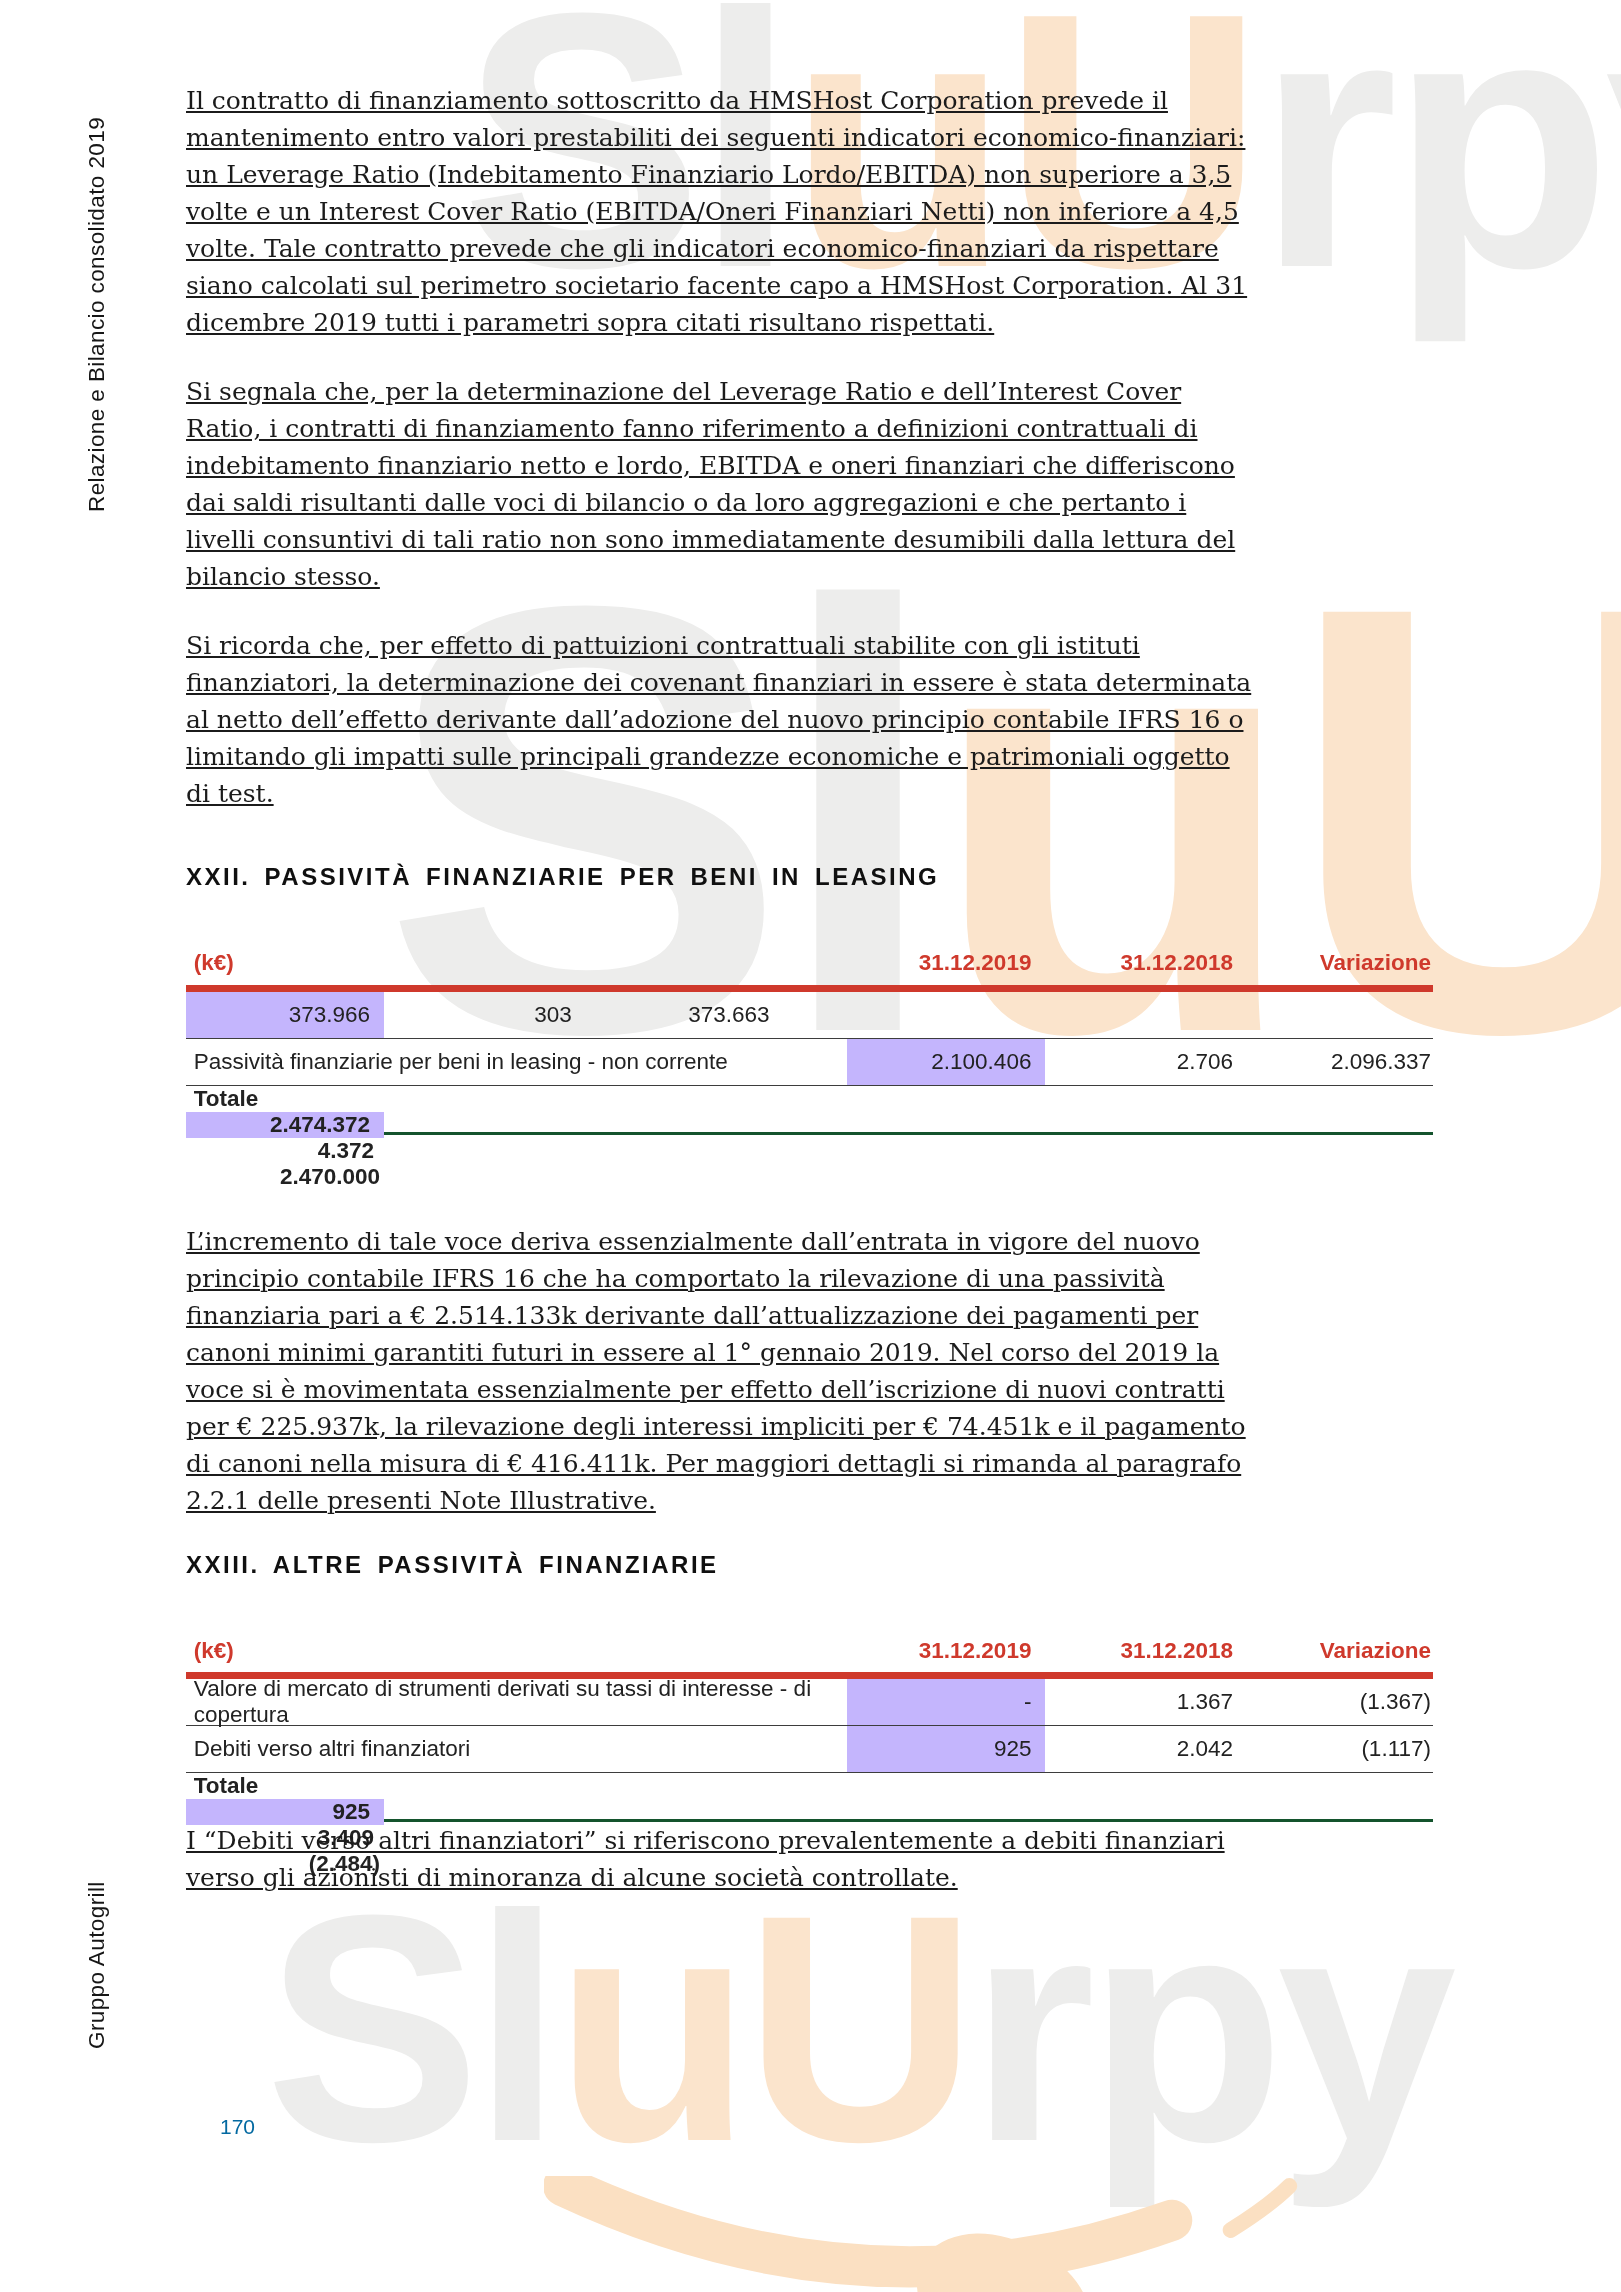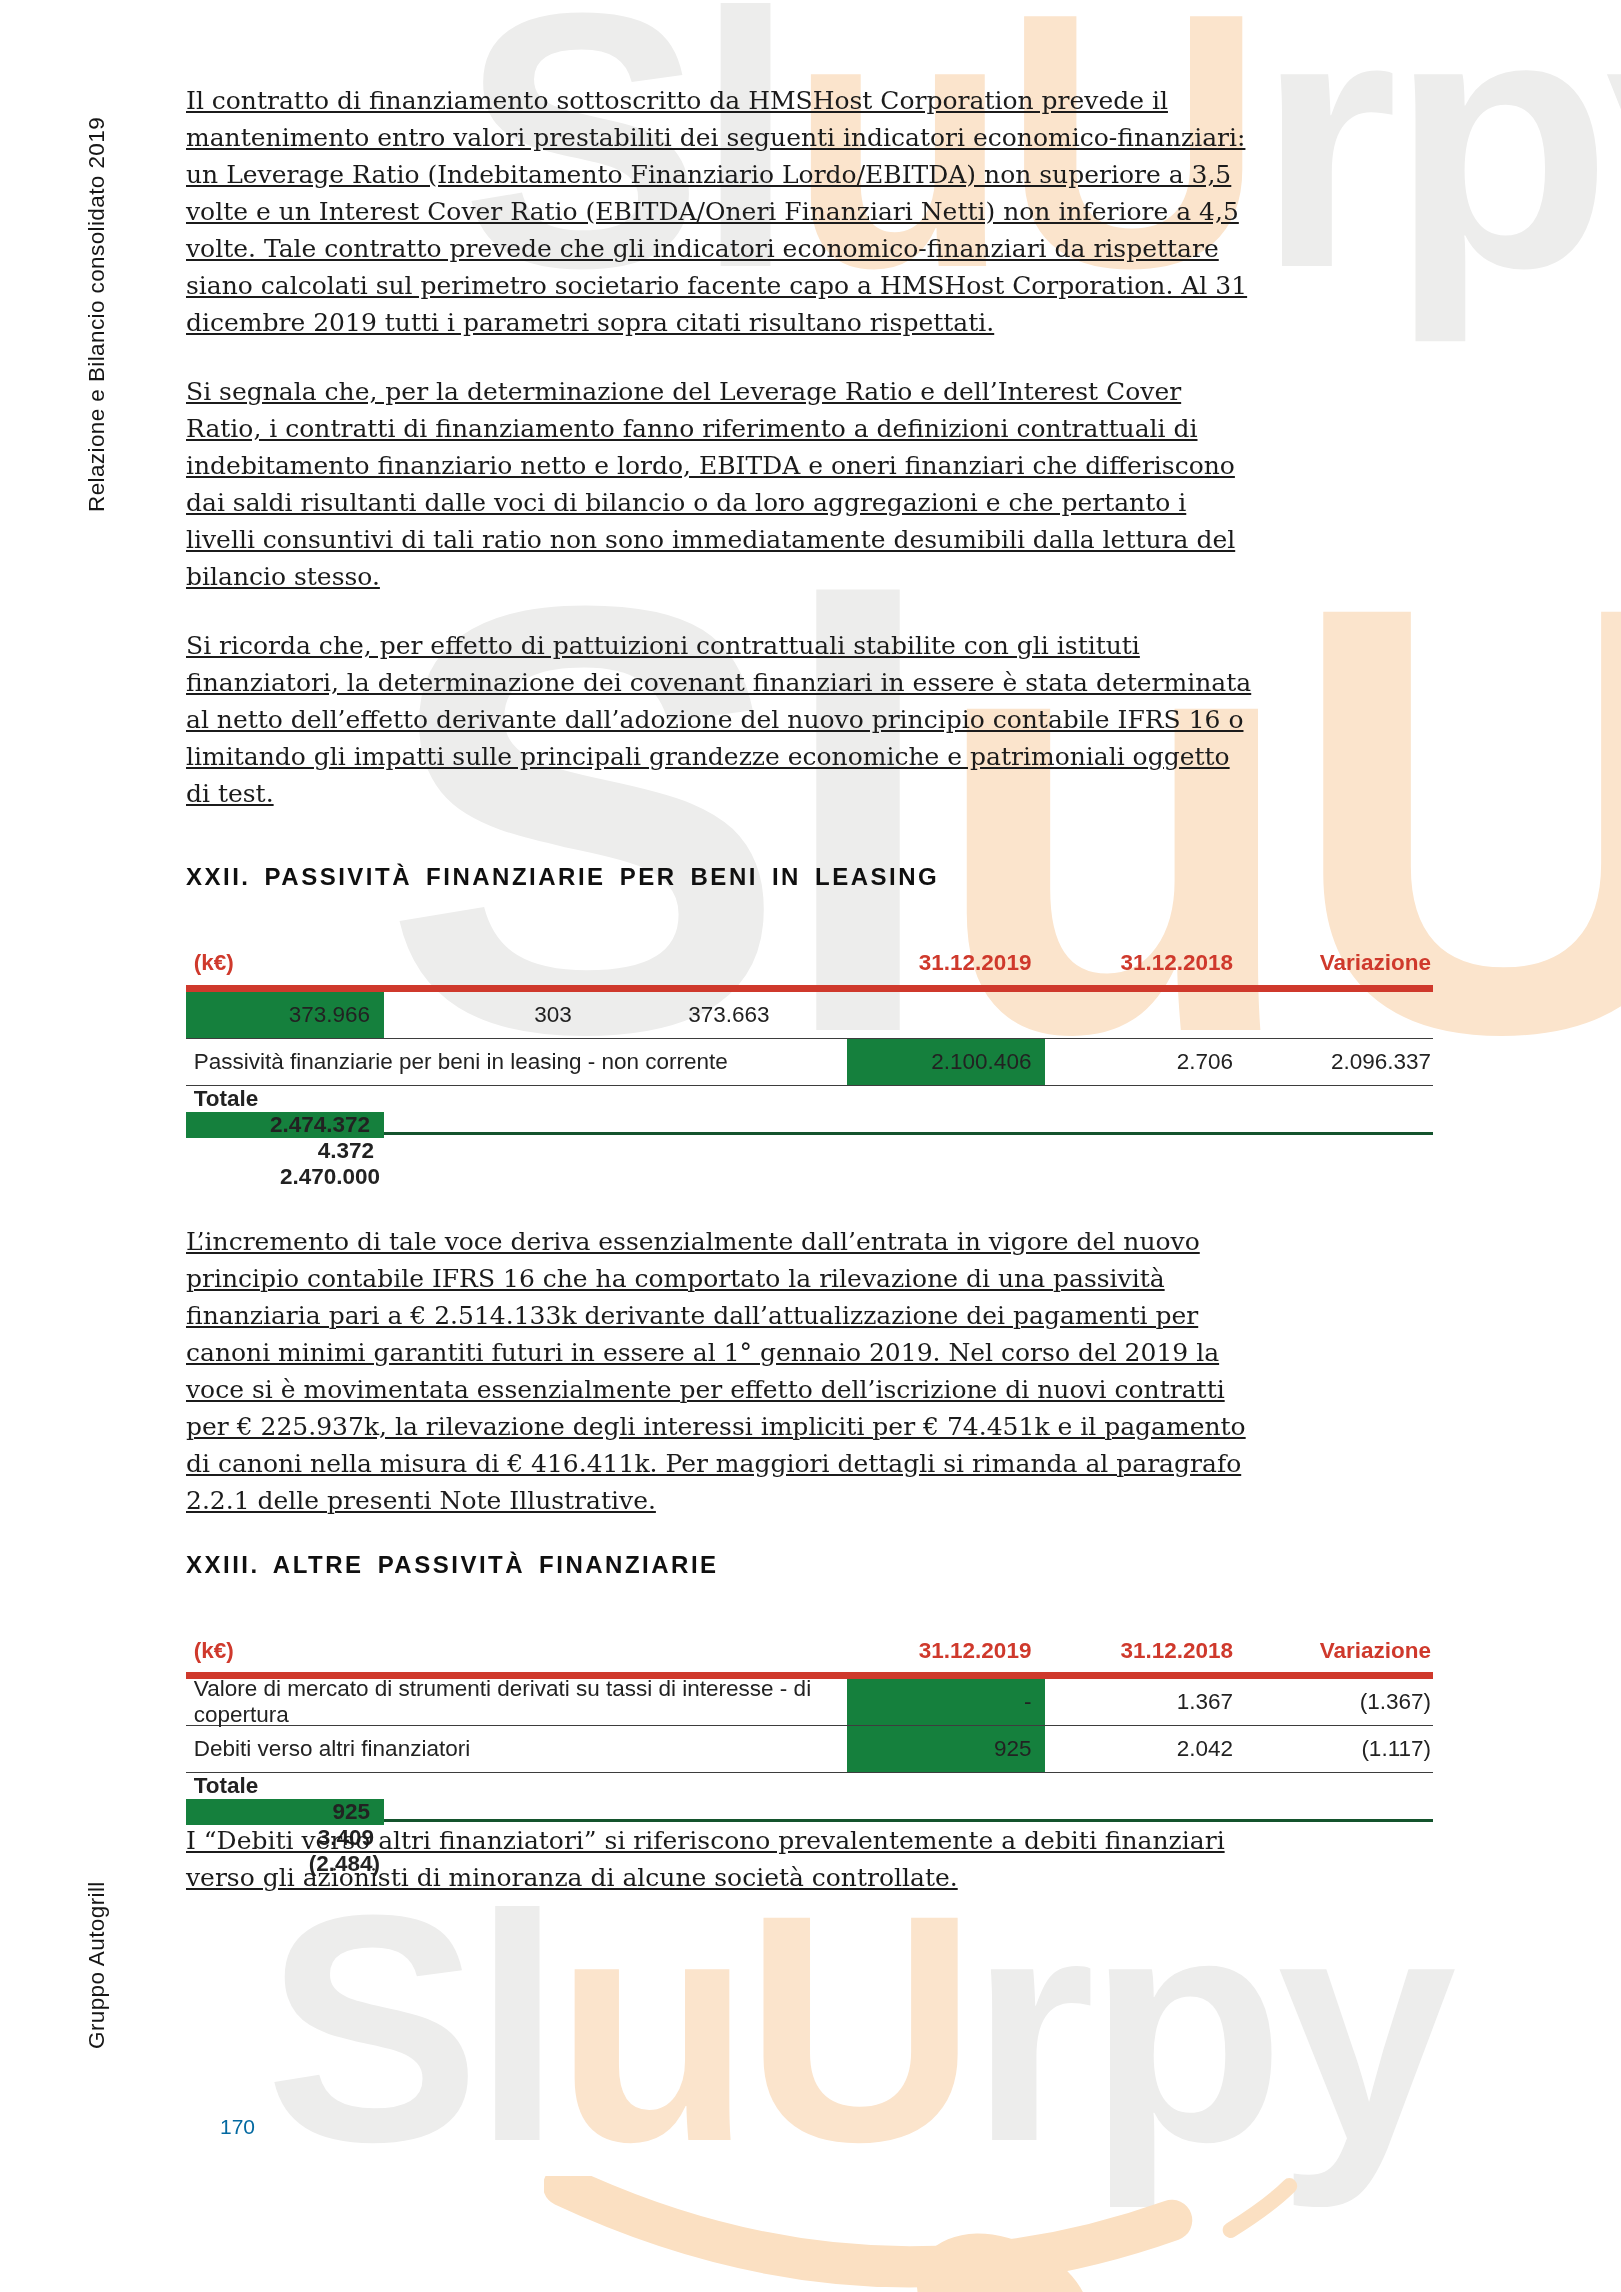--- a/index.html
+++ b/index.html
@@ -96,21 +96,21 @@
     height:46px;
     border-bottom:1.6px solid #3d3d3d;
   }
   .t-row.total { font-weight:700; border-bottom:3px solid #14532d;flex-direction:column; }
   .cell { display:flex; align-items:center; }
   .c-label { flex:1; padding-left:7.8px; padding-right:9.8px; }
   .c-num   { justify-content:flex-end; text-align:right; }
   .c-2019  { width:184px; padding-right:13.7px; }
   .c-2018  { width:188px; padding-right:3.9px; }
   .c-var   { width:194px; padding-right:2px; }
-  .t-row .c-2019 { background:#15803d; }
+  .t-row .c-2019 { background:#c4b5fd; }
   .t-header .c-2019 { background:transparent; }
 </style>
 </head>
 <body>
 
 <div class="page">
 
   <div class="wm" id="wm-top"><span class="g">Sl</span><span class="o">uU</span><span class="g">rpy</span></div>
   <div class="wm" id="wm-middle"><span class="g">Sl</span><span class="o">uU</span></div>
   <div class="wm" id="wm-bottom"><span class="g">Sl</span><span class="o">uU</span><span class="g">rpy</span></div>

